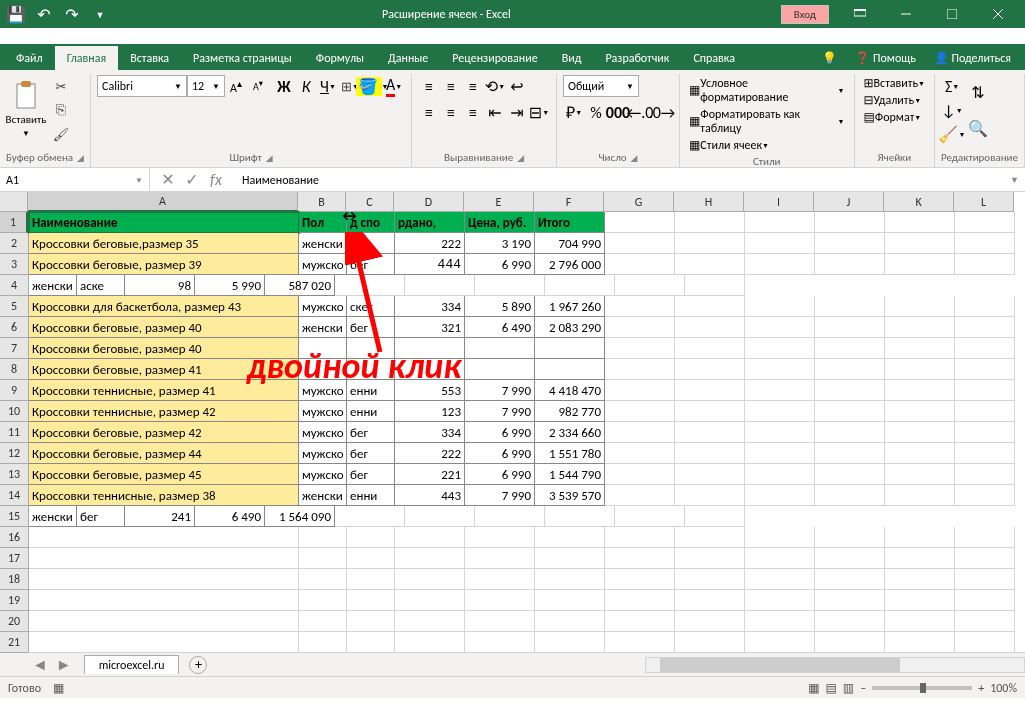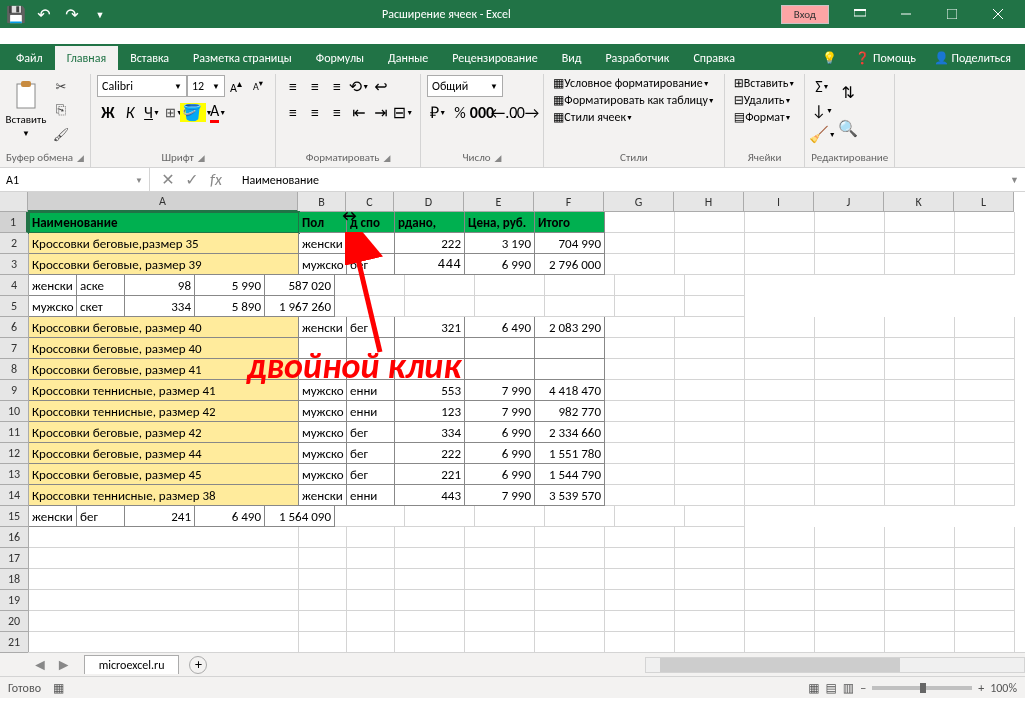--- a/index.html
+++ b/index.html
@@ -149,21 +149,21 @@
           </div>
       </div>
     </div>
     <div class="group-label">
         <span>Буфер обмена</span> 
         <span class="launcher">◢</span>
       </div>
   </div>
 
   <div class="group">
-    <div class="group-content" style="flex-direction:column;gap:4px;">
+    <div class="group-content" style="flex-direction:row;gap:4px;">
       <div class="row-btns">
         <div class="font-combo" style="width:90px;">
             <span>Calibri</span>
             <span style="font-size:8px;">▼</span>
           </div>
         <div class="font-combo" style="width:38px;">
             <span>12</span>
             <span style="font-size:8px;">▼</span>
           </div>
         <div class="btn-sm">
@@ -216,21 +216,21 @@
       <div class="row-btns">
         <div class="btn-sm">≡</div>
         <div class="btn-sm">≡</div>
         <div class="btn-sm">≡</div>
         <div class="btn-sm">⇤</div>
         <div class="btn-sm">⇥</div>
         <div class="btn-sm">⊟<span style="font-size:7px;">▼</span></div>
       </div>
     </div>
     <div class="group-label">
-        <span>Форматировать</span> 
+        <span>Выравнивание</span> 
         <span class="launcher">◢</span>
       </div>
   </div>
 
   <div class="group">
     <div class="group-content" style="flex-direction:column;gap:4px;">
       <div class="font-combo" style="width:76px;">
           <span>Общий</span>
           <span style="font-size:8px;">▼</span>
         </div>
@@ -414,20 +414,21 @@
           <div class="cell databorder num" style="width: 70px;">5 990</div>
           <div class="cell databorder num" style="width: 70px;">587 020</div>
           <div class="cell" style="width: 70px;"></div>
           <div class="cell" style="width: 70px;"></div>
           <div class="cell" style="width: 70px;"></div>
           <div class="cell" style="width: 70px;"></div>
           <div class="cell" style="width: 70px;"></div>
           <div class="cell" style="width: 60px;"></div>
         </div>
         <div class="grid-row">
+          <div class="cell yellow" style="width: 270px;">Кроссовки для баскетбола, размер 43</div>
           <div class="cell databorder" style="width: 48px;">мужско</div>
           <div class="cell databorder" style="width: 48px;">скет</div>
           <div class="cell databorder num" style="width: 70px;">334</div>
           <div class="cell databorder num" style="width: 70px;">5 890</div>
           <div class="cell databorder num" style="width: 70px;">1 967 260</div>
           <div class="cell" style="width: 70px;"></div>
           <div class="cell" style="width: 70px;"></div>
           <div class="cell" style="width: 70px;"></div>
           <div class="cell" style="width: 70px;"></div>
           <div class="cell" style="width: 70px;"></div>

